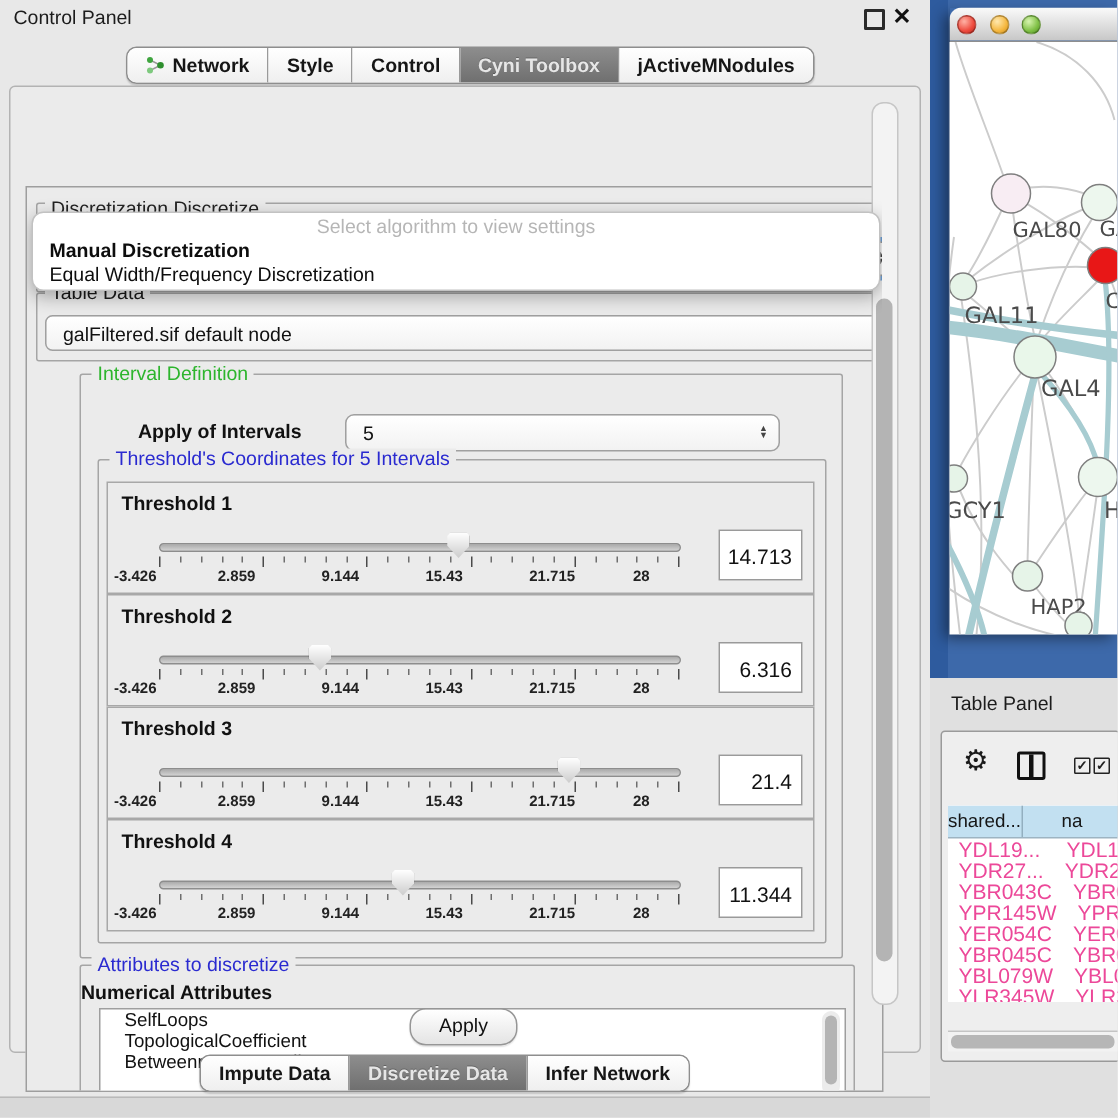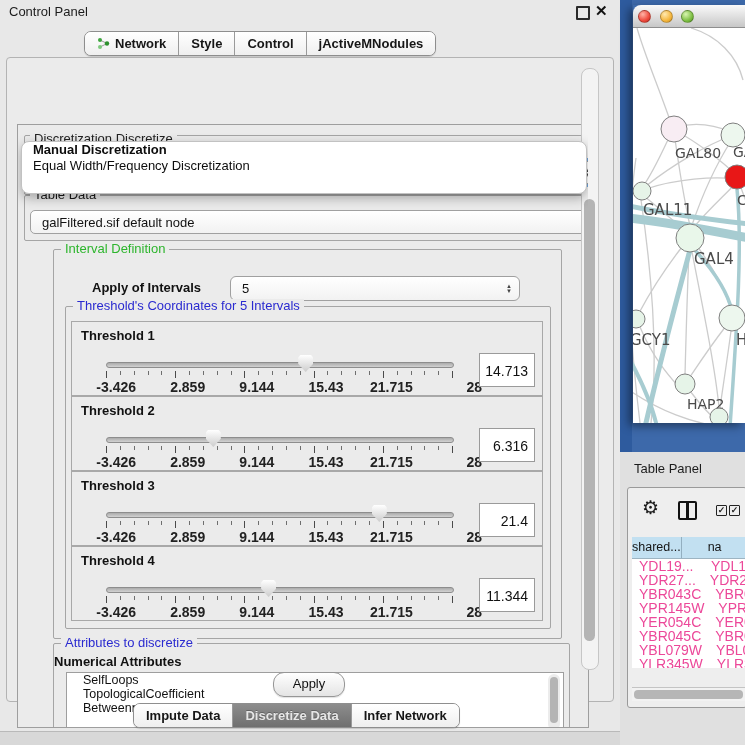--- a/index.html
+++ b/index.html
@@ -42,21 +42,21 @@
   .tpanel{position:absolute;left:53px;width:470px;height:73px;border:1px solid #a8a8a8;background:#ebebeb}
   .tlabel{position:absolute;left:9px;top:6px;font-weight:bold;font-size:13px;color:#111}
   .track{position:absolute;left:34px;top:40px;width:346px;height:4px;border:1px solid #8d8d8d;border-radius:3px;
          background:linear-gradient(#ababab,#d2d2d2)}
   .thumb{position:absolute;top:33px;width:15px;height:17px;background:linear-gradient(#ffffff,#cccccc);
          clip-path:polygon(14% 0,86% 0,100% 14%,100% 52%,50% 100%,0 52%,0 14%);
          filter:drop-shadow(0 0 0.7px rgba(0,0,0,.75))}
   .tick{position:absolute;width:1px;background:#4a4a4a}
   .tick.minor{top:49px;height:4px;background:#6e6e6e}
   .tick.major{top:49px;height:7px}
-  .ticklab{position:absolute;top:57px;width:60px;margin-left:-30px;text-align:right;font-size:14px;font-weight:bold;color:#222}
+  .ticklab{position:absolute;top:57px;width:60px;margin-left:-30px;text-align:left;font-size:10px;font-weight:bold;color:#222}
   .tvalue{position:absolute;left:407px;top:31px;width:56px;height:34px;background:#fff;border:1px solid #9a9a9a;
           font-size:14px;color:#111;text-align:right;line-height:34px;padding-right:6px;box-sizing:border-box}
   
   .attr-list{position:absolute;left:48px;top:547px;width:496px;height:58px;background:#fff;border:1px solid #9e9e9e;overflow:hidden}
   .attr-item{height:14px;line-height:14px;padding-left:16px;font-size:12.5px;color:#111;white-space:nowrap}
   
   .vsb-track{position:absolute;background:#f3f3f3;border:1px solid #c6c6c6;border-radius:8px}
   .vsb-thumb{position:absolute;background:#b4b4b4;border-radius:6px}
   
   .apply-btn{position:absolute;left:266px;top:614px;width:70px;height:23px;border:1px solid #969696;border-radius:11px;
@@ -112,36 +112,40 @@
           <circle cx="10" cy="6.5" r="2.2" fill="#2e8f2e"></circle>
         </svg>
         <span>Network</span>
       </div>
       <div class="seg">
         <span>Style</span>
       </div>
       <div class="seg">
         <span>Control</span>
       </div>
+      <div class="seg sel">
+        <span>Cyni Toolbox</span>
+      </div>
       <div class="seg">
         <span>jActiveMNodules</span>
       </div>
     </div>
 
   <div class="outer-box">
     <div class="viewport">
 
       <div class="group" style="left:6px;top:10px;width:572px;height:58px"></div>
       <div class="gtitle" style="left:12px;top:7px;color:#222">Discretization Discretize</div>
 
       <div class="combo-behind" style="left:300px;top:36px;width:278px;height:21px">
         <span class="stepper">▲<br>▼</span>
       </div>
 
       <div class="popup">
+        <div class="prompt">Select algorithm to view settings</div>
         <div class="pitem bold">Manual Discretization</div>
         <div class="pitem">Equal Width/Frequency Discretization</div>
       </div>
 
       <div class="group" style="left:6px;top:70px;width:572px;height:44px"></div>
       <div class="gtitle" style="left:12px;top:63px;color:#1a1a1a">Table Data</div>
       <div class="combo" style="left:12px;top:85px;width:565px;height:22px">
         <span class="cv">galFiltered.sif default node</span>
         <span class="stepper">▲<br>▼</span>
       </div>

